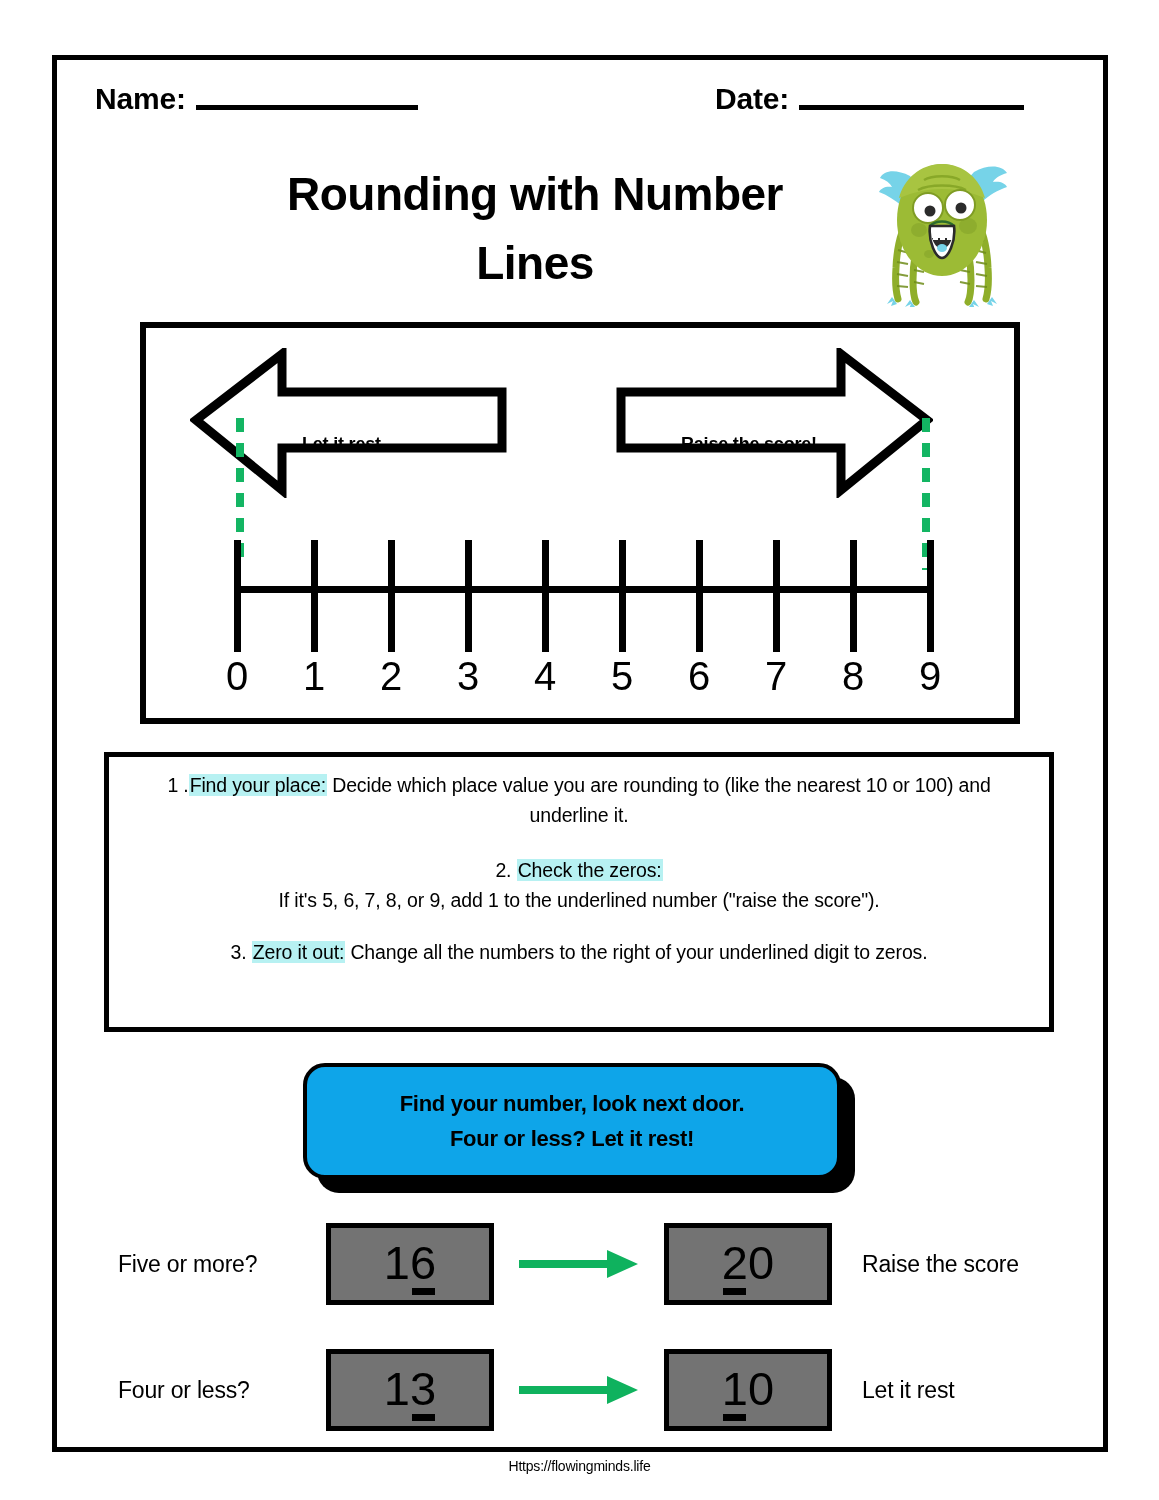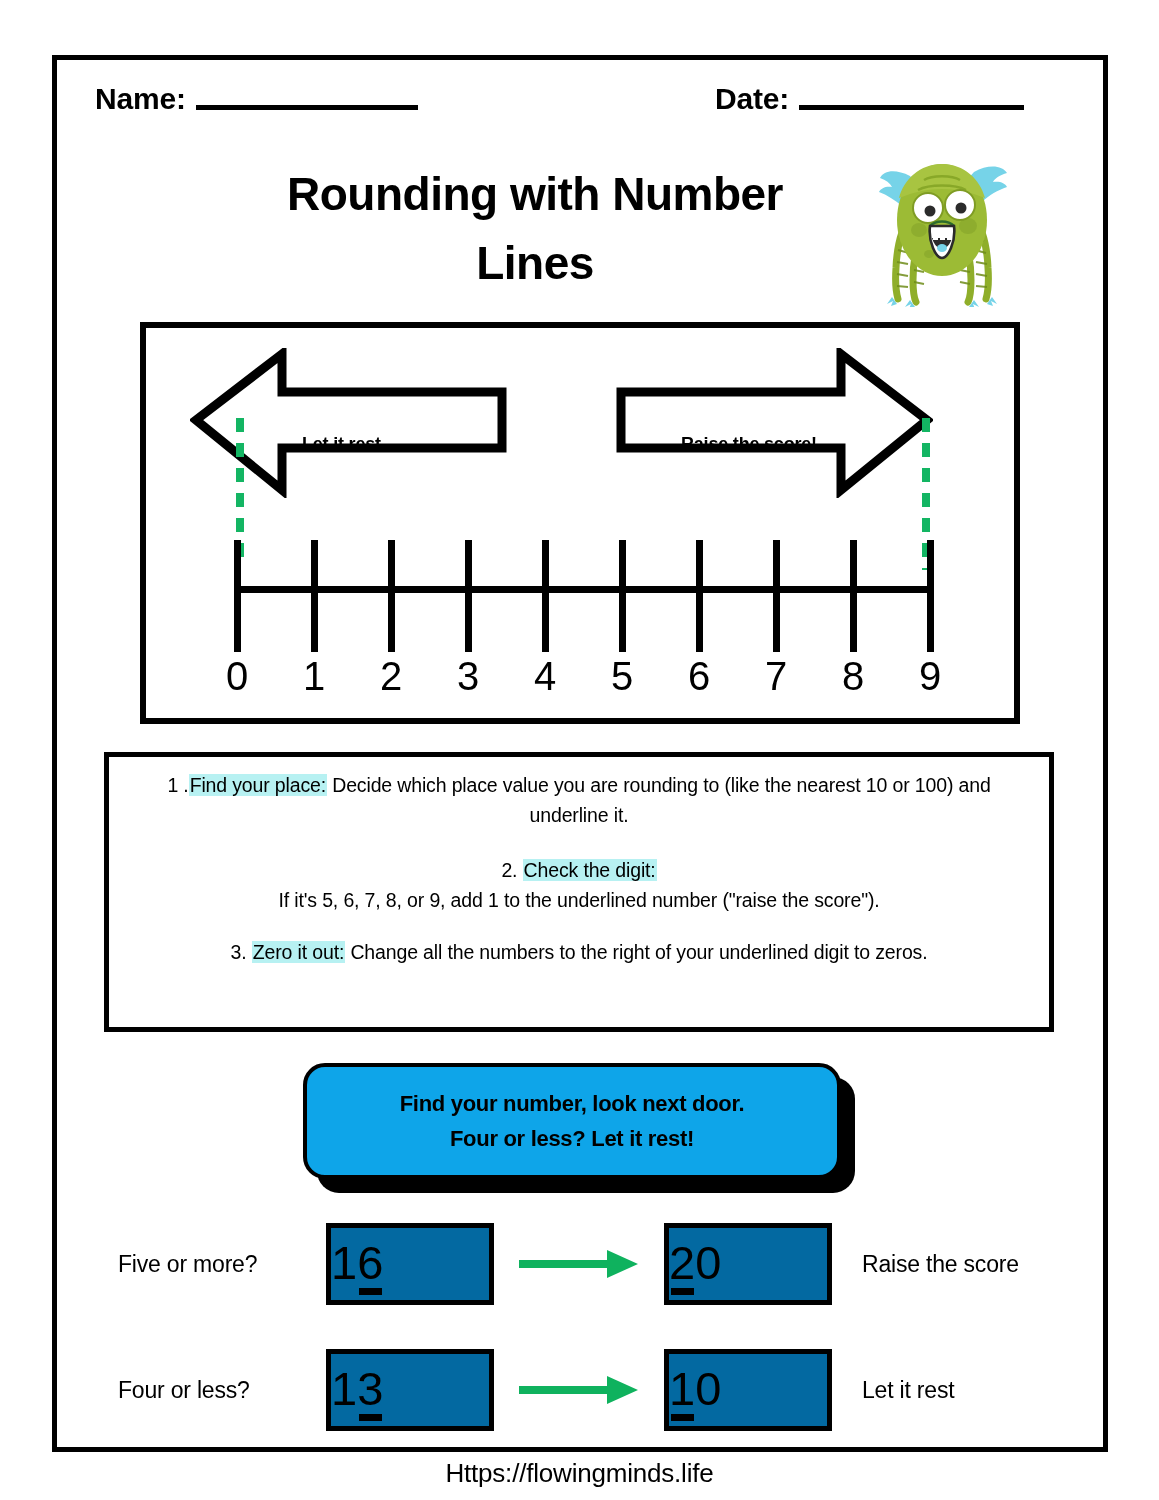--- a/index.html
+++ b/index.html
@@ -247,22 +247,22 @@
     padding-left: 14px;
     box-sizing: border-box;
   }
   .num-box {
     width: 168px;
     height: 82px;
     border: 5px solid #000;
     box-sizing: border-box;
     display: flex;
     align-items: center;
-    justify-content: flex-start;
-    background: #0369a1;
+    justify-content: center;
+    background: #737373;
   }
   .num-text {
     font-size: 47px;
     line-height: 1;
     letter-spacing: 0px;
     position: relative;
     display: inline-block;
     padding-bottom: 4px;
   }
   .num-text .d {
@@ -294,21 +294,21 @@
   }
   .spacer-left { width: 12px; }
 
   
   .footer {
     position: absolute;
     left: 0;
     top: 1458px;
     width: 1159px;
     text-align: center;
-    font-size: 26px;
+    font-size: 14px;
     letter-spacing: -0.2px;
   }
 </style>
 </head>
 <body>
 
 <div class="page-frame"></div>
 
 <div class="namedate-row">
   <div class="field name">
@@ -434,21 +434,21 @@
 </div>
 
 <div class="instructions-box">
   <div class="instr-line first">
     <span>1 .</span><span class="hl">Find your place:</span><span> Decide which place value you are rounding to (like the nearest 10 or 100) and underline it.</span>
   </div>
 
   <div class="instr-gap"></div>
 
   <div class="instr-line">
-    <span>2. </span><span class="hl">Check the digit:</span>
+    <span>2. </span><span class="hl">Check the zeros:</span>
   </div>
   <div class="instr-line">If it's 5, 6, 7, 8, or 9, add 1 to the underlined number ("raise the score").</div>
 
   <div class="instr-gap small"></div>
 
   <div class="instr-line">
     <span>3. </span><span class="hl">Zero it out:</span><span> Change all the numbers to the right of your underlined digit to zeros.</span>
   </div>
 </div>
 

